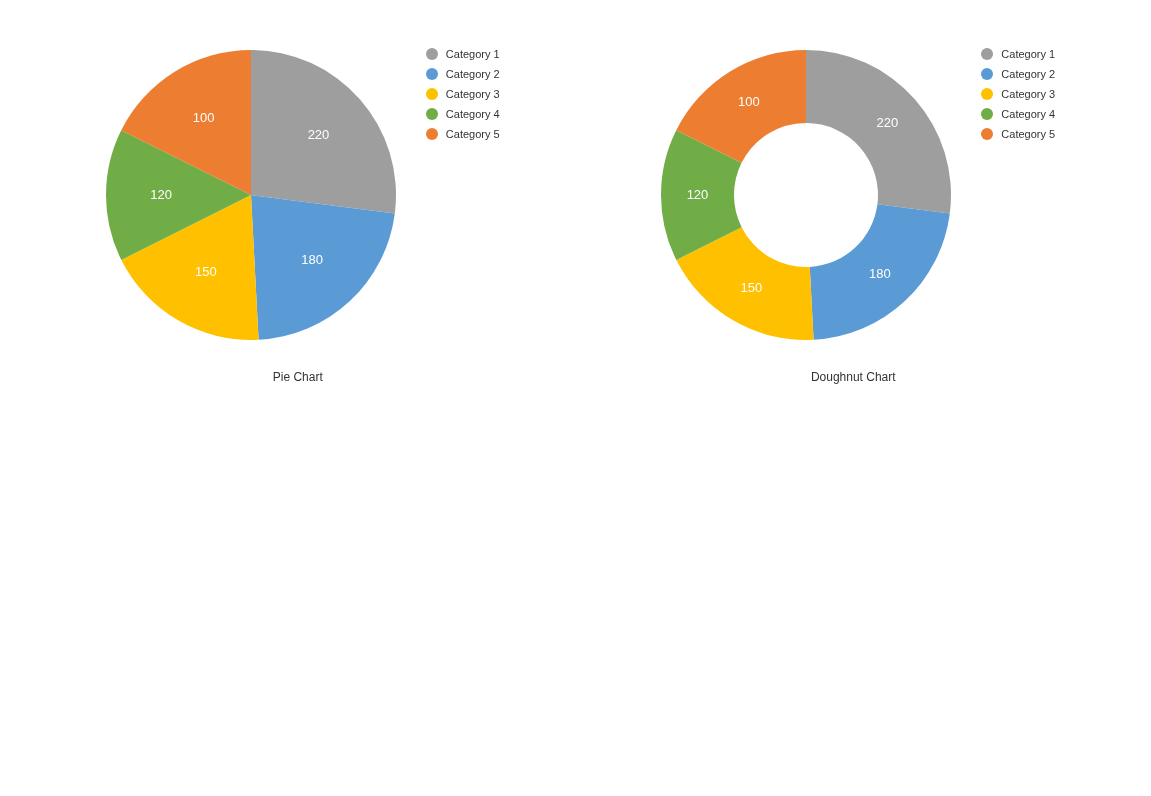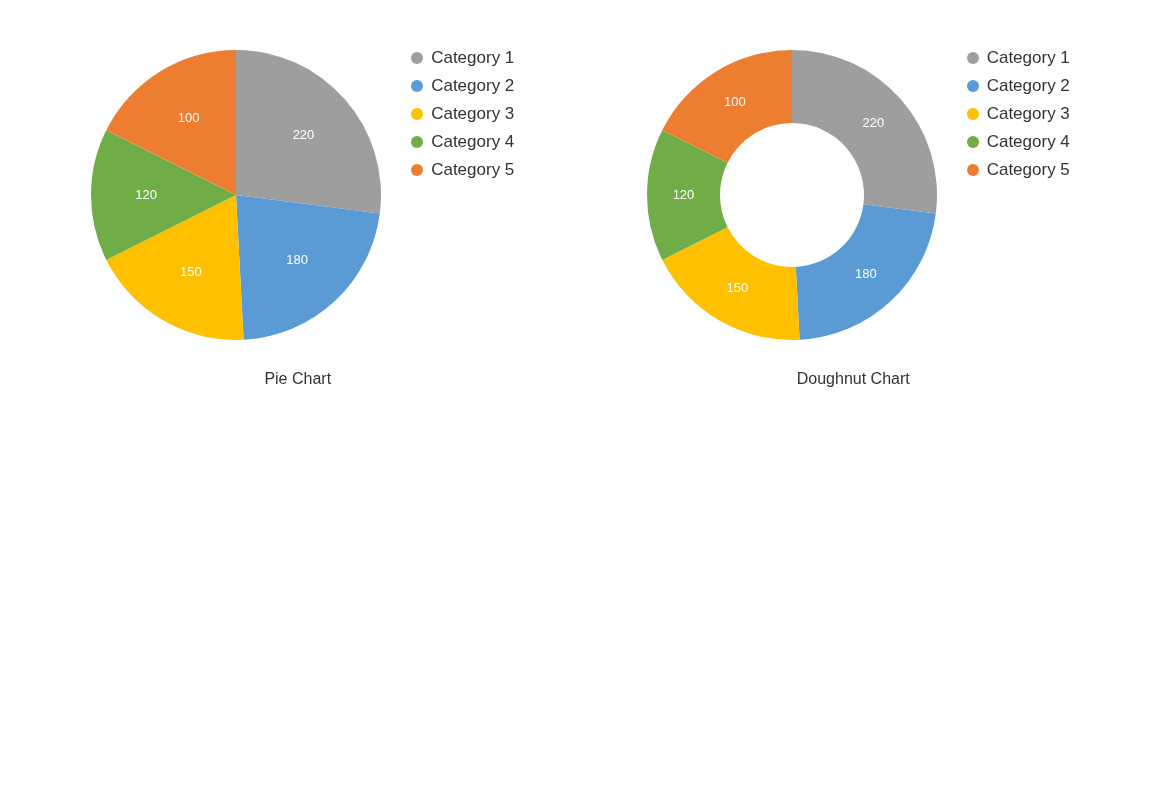--- a/index.html
+++ b/index.html
@@ -22,36 +22,36 @@
       flex-direction: column;
       align-items: center;
     }
     .chart-area {
       display: flex;
       flex-direction: row;
       align-items: flex-start;
       gap: 20px;
     }
     .chart-title {
-      font-size: 16px;
+      font-size: 12px;
       color: #333;
       margin-top: 20px;
       text-align: center;
     }
     .legend {
       display: flex;
       flex-direction: column;
       gap: 8px;
       padding-top: 8px;
     }
     .legend-item {
       display: flex;
       align-items: center;
       gap: 8px;
-      font-size: 17px;
+      font-size: 11px;
       color: #333;
     }
     .legend-dot {
       width: 12px;
       height: 12px;
       border-radius: 50%;
       flex-shrink: 0;
     }
     svg text {
       font-family: Arial, sans-serif;

